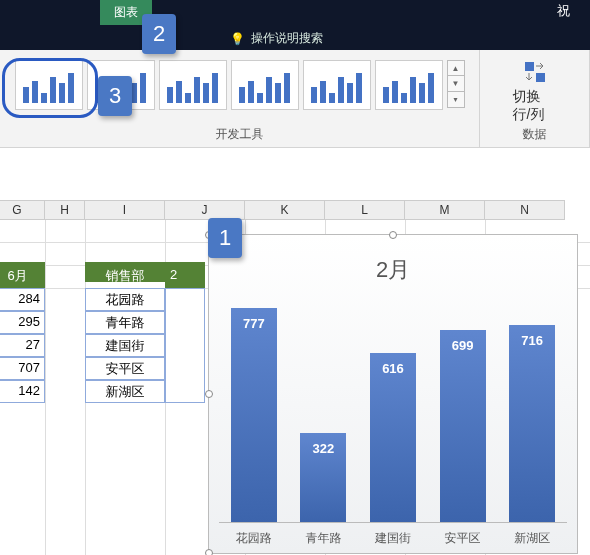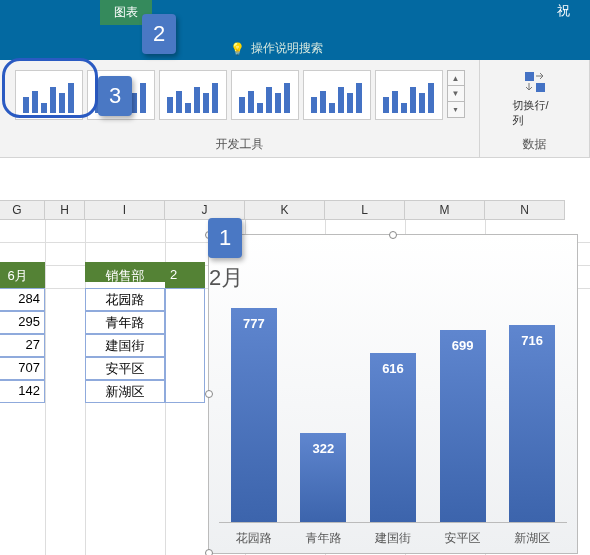--- a/index.html
+++ b/index.html
@@ -7,22 +7,22 @@
     font-family: "Microsoft YaHei", "Segoe UI", sans-serif;
     font-size: 12px;
     background: #fff;
     width: 590px;
     height: 555px;
     overflow: hidden;
     position: relative;
   }
   
   .ribbon-top {
-    background: #0369a1;
-    height: 60px;
+    background: #0f172a;
+    height: 50px;
     position: relative;
     color: #fff;
   }
   .tab-chart-tools {
     position: absolute;
     top: 0; left: 100px;
     background: #358a5c;
     color: #fff;
     padding: 4px 14px;
     font-size: 12px;
@@ -122,21 +122,21 @@
     color:#666;
   }
   .style-expand div + div { border-top:none;}
   .data-btn {
     width: 44px;
     display:flex;
     flex-direction:column;
     align-items:center;
     gap:4px;
     margin-top:6px;
-    font-size:11px;
+    font-size:14px;
     color:#333;
   }
 
   
   .callout {
     position: absolute;
     width: 34px;
     height: 40px;
     background: #4a78c4;
     color: #fff;
@@ -215,24 +215,24 @@
     border:1px solid #bbb;
   }
   .chart-handle {
     position:absolute;
     width:8px; height:8px;
     background:#fff;
     border:1px solid #888;
     border-radius:50%;
   }
   .chart-title {
-    text-align:left;
+    text-align:center;
     font-size:22px;
     color:#555;
-    margin-top:28px;
+    margin-top:20px;
   }
   .plot {
     position:absolute;
     top:60px; left:10px; right:10px; bottom:30px;
     display:flex;
     align-items:flex-end;
     justify-content:space-around;
     border-bottom:1px solid #bbb;
   }
   .bar-wrap {

